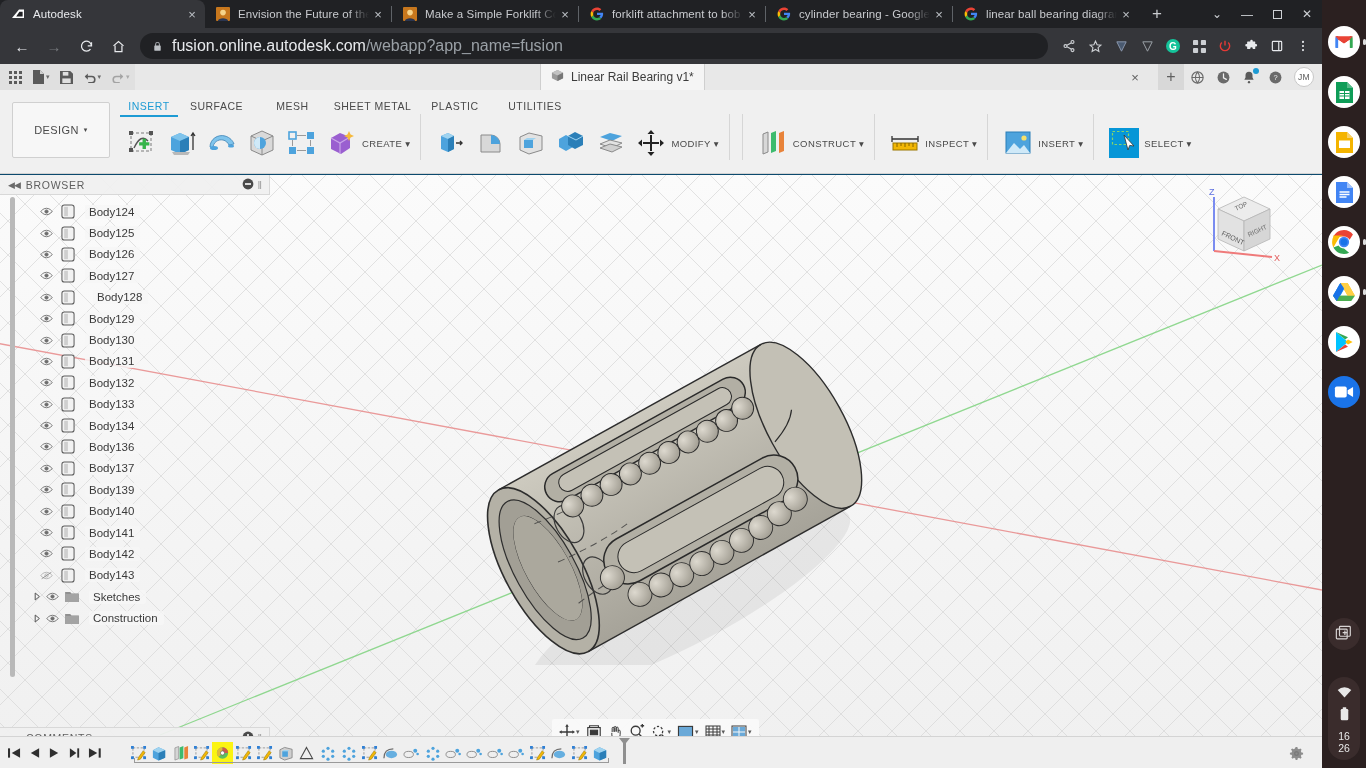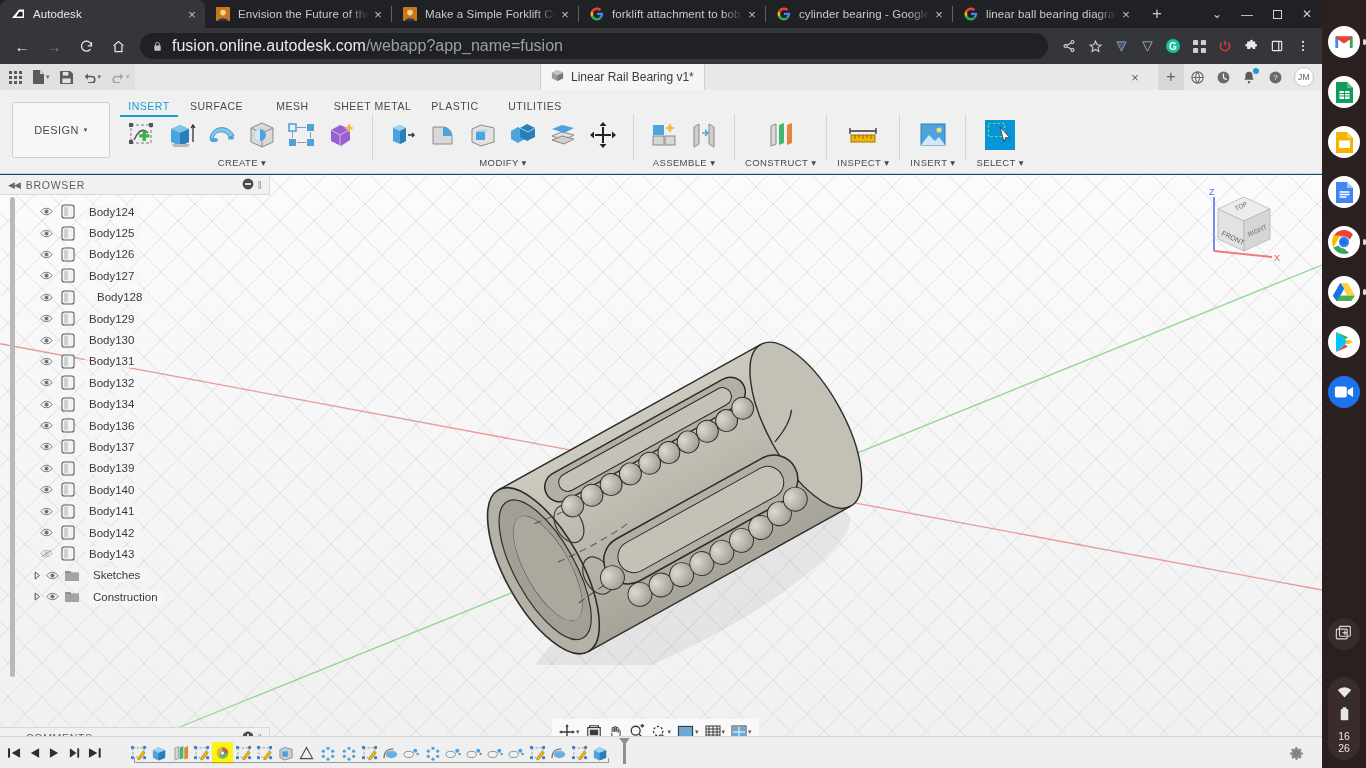--- a/index.html
+++ b/index.html
@@ -121,21 +121,21 @@
     display:flex; align-items:center; justify-content:center;
     font-size:11px; color:#4a4a4a; letter-spacing:.4px;
   }
   #ribbon-tabs { position:absolute; left:120px; top:10px; display:flex; }
   .rtab {
     font-size:10.5px; color:#4a4a4a; letter-spacing:.5px; text-align:center;
     padding-bottom:3px; margin-right:0px;
   }
   .rtab.on { color:#1d9bd4; border-bottom:2px solid #1d9bd4; }
   #ribbon-groups { position:absolute; left:118px; top:24px; display:flex; align-items:flex-start; height:58px; }
-  .rgroup { display:flex; flex-direction:column; align-items:center; padding:0 4px; height:58px; }
+  .rgroup { display:flex; flex-direction:row; align-items:center; padding:0 4px; height:58px; }
   .rgroup .icons { display:flex; align-items:center; height:42px; }
   .rgroup .glabel { font-size:9.5px; color:#4a4a4a; letter-spacing:.4px; margin-top:1px; }
   .rsep { width:1px; height:46px; background:#d6d6d6; margin:0 6px; align-self:flex-start; }
   .ricon { width:40px; height:40px; display:flex; align-items:center; justify-content:center; }
   .ricon.sel { background:#cfe8f7; }
 
   
   #viewport { position:absolute; left:0; top:111px; width:1322px; height:582px; background:#f7f7f7; overflow:hidden; }
   #grid-svg { position:absolute; left:0; top:0; }
 
@@ -603,40 +603,20 @@
               <svg width="28" height="28" viewBox="0 0 28 28" fill="#222">
                   <path d="M14 1l3.5 4h-7zM14 27l3.5-4h-7zM1 14l4-3.5v7zM27 14l-4-3.5v7zM13 6h2v16h-2zM6 13h16v2H6z"></path>
                 </svg>
             </div>
           </div>
           <div class="glabel"><span>MODIFY</span> <span>▾</span></div>
         </div>
 
         <div class="rsep"></div>
 
-        <div class="rgroup">
-          <div class="icons">
-            <div class="ricon">
-              <svg width="30" height="28" viewBox="0 0 30 28">
-                  <rect x="4" y="4" width="11" height="10" fill="#4da3dd"></rect>
-                  <rect x="4" y="15" width="11" height="9" fill="#d6d6d6" stroke="#8a8a8a"></rect>
-                  <rect x="16" y="15" width="10" height="9" fill="#d6d6d6" stroke="#8a8a8a"></rect>
-                  <path d="M21 2l1.6 3.4L26 7l-3.4 1.6L21 12l-1.6-3.4L16 7l3.4-1.6z" fill="#f6b93b"></path>
-                </svg>
-            </div>
-            <div class="ricon">
-              <svg width="28" height="28" viewBox="0 0 28 28">
-                  <path d="M4 6l5-3v20l-5 3z" fill="#cfcfcf" stroke="#8a8a8a"></path>
-                  <path d="M24 6l-5-3v20l5 3z" fill="#cfcfcf" stroke="#8a8a8a"></path>
-                  <path d="M12 12h5M15 9l3 3-3 3" stroke="#4da3dd" stroke-width="1.5" fill="none"></path>
-                </svg>
-            </div>
-          </div>
-          <div class="glabel"><span>ASSEMBLE</span> <span>▾</span></div>
-        </div>
 
         <div class="rsep"></div>
 
         <div class="rgroup">
           <div class="icons">
             <div class="ricon">
               <svg width="30" height="28" viewBox="0 0 30 28">
                   <path d="M5 5l5-2v20l-5 2z" fill="#d8d8d8" stroke="#8a8a8a"></path>
                   <path d="M13 4l5-2v20l-5 2z" fill="#3dbb6e"></path>
                   <path d="M21 4l5-2v20l-5 2z" fill="#e8833a"></path>
@@ -1195,20 +1175,37 @@
                     <circle cx="8" cy="5" r="2" fill="#6e6e6e"></circle>
                   </svg>
                 </span>
                 <span style="width:5px"></span>
                 <span class="bicon">
                   <svg width="14" height="15" viewBox="0 0 15 16">
                     <rect x="1" y="1" width="13" height="14" rx="2.5" fill="#f2f2f2" stroke="#5d5d5d" stroke-width="1.1"></rect>
                     <rect x="3.4" y="3" width="4" height="10" fill="#cfcfcf"></rect>
                   </svg>
                 </span>
+                <span class="tlabel" style="margin-left:8px">Body133</span>
+              </div>
+              <div class="trow">
+                <span style="width:38px"></span>
+                <span class="eye">
+                  <svg width="13" height="9" viewBox="0 0 16 10" fill="none" stroke="#6e6e6e" stroke-width="1.1">
+                    <path d="M1 5s2.6-4 7-4 7 4 7 4-2.6 4-7 4-7-4-7-4z"></path>
+                    <circle cx="8" cy="5" r="2" fill="#6e6e6e"></circle>
+                  </svg>
+                </span>
+                <span style="width:5px"></span>
+                <span class="bicon">
+                  <svg width="14" height="15" viewBox="0 0 15 16">
+                    <rect x="1" y="1" width="13" height="14" rx="2.5" fill="#f2f2f2" stroke="#5d5d5d" stroke-width="1.1"></rect>
+                    <rect x="3.4" y="3" width="4" height="10" fill="#cfcfcf"></rect>
+                  </svg>
+                </span>
                 <span class="tlabel" style="margin-left:8px">Body134</span>
               </div>
               <div class="trow">
                 <span style="width:38px"></span>
                 <span class="eye">
                   <svg width="13" height="9" viewBox="0 0 16 10" fill="none" stroke="#6e6e6e" stroke-width="1.1">
                     <path d="M1 5s2.6-4 7-4 7 4 7 4-2.6 4-7 4-7-4-7-4z"></path>
                     <circle cx="8" cy="5" r="2" fill="#6e6e6e"></circle>
                   </svg>
                 </span>

